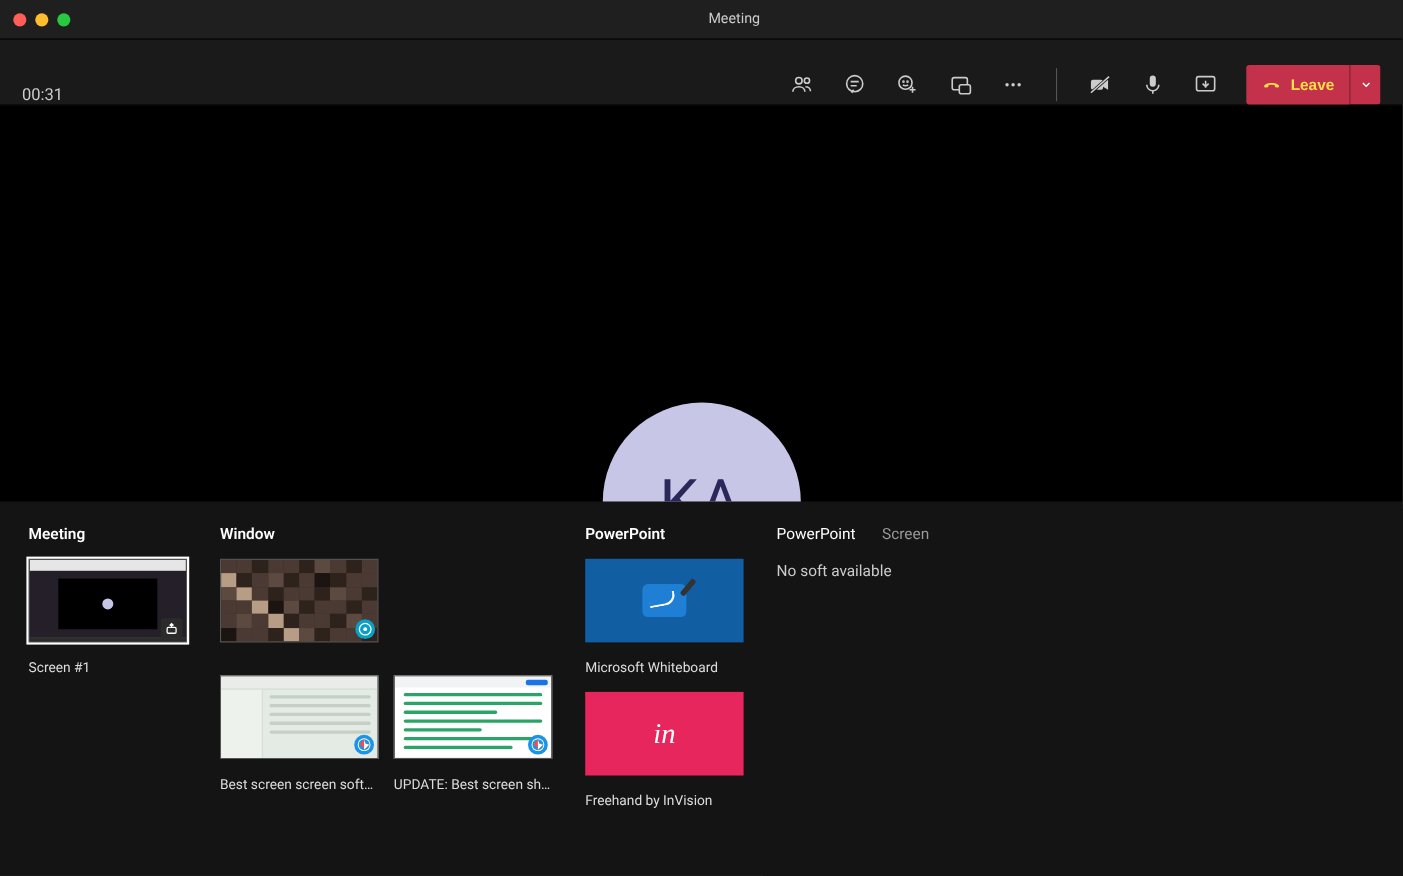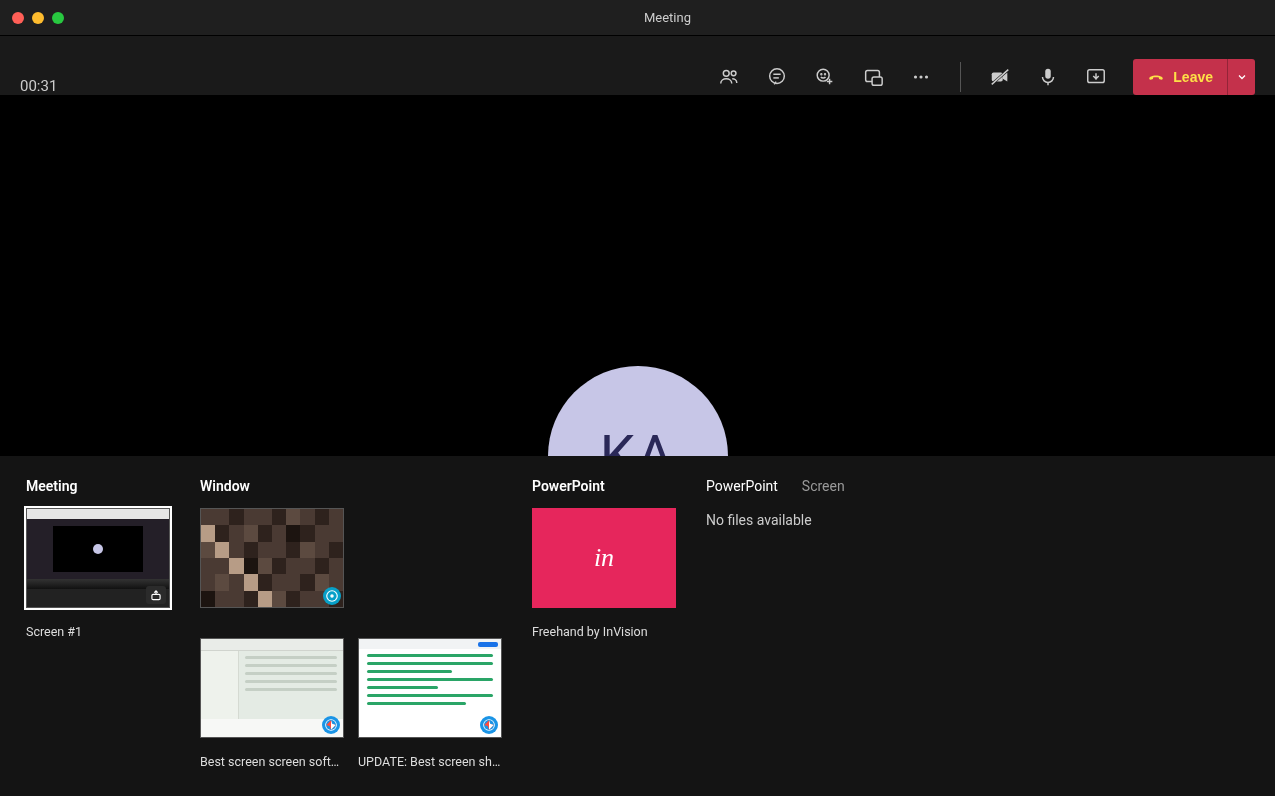--- a/index.html
+++ b/index.html
@@ -150,21 +150,21 @@
   .pp-browse { font-size: 14px; color: #999; cursor: pointer; }
   .pp-empty { font-size: 14px; color: #ccc; }
   .tile-grid {
     display: flex;
     flex-direction: column;
     gap: 14px;
   }
   .tile-row { display: flex; gap: 14px; }
   .tile { width: 144px; }
   .thumb {
-    width: 144px; height: 100px;
+    width: 144px; height: 76px;
     border: 1px solid #555;
     background: #222;
     position: relative;
     overflow: hidden;
   }
   .thumb.selected { outline: 2px solid #fff; }
   .tile-label {
     margin-top: 16px;
     font-size: 12.5px;
     color: #ddd;
@@ -490,30 +490,38 @@
         </div>
       </div>
     </div>
   </div>
 
   <div class="share-section">
     <div class="sec-heading">PowerPoint</div>
     <div class="tile-grid">
       <div class="tile-row">
         <div class="tile">
+          <div class="thumb wb-thumb">
+            <div class="wb-inner"></div>
+          </div>
+          <div class="tile-label">Microsoft Whiteboard</div>
+        </div>
+      </div>
+      <div class="tile-row">
+        <div class="tile">
           <div class="thumb fh-thumb">
             <div class="fh-inner">in</div>
           </div>
           <div class="tile-label">Freehand by InVision</div>
         </div>
       </div>
     </div>
   </div>
 
   <div class="share-section" style="flex:1">
     <div class="pp-row">
       <div class="pp-heading">PowerPoint</div>
       <div class="pp-browse">Screen</div>
     </div>
-    <div class="pp-empty">No files available</div>
+    <div class="pp-empty">No soft available</div>
   </div>
 
 </div>
 
 </body></html>

